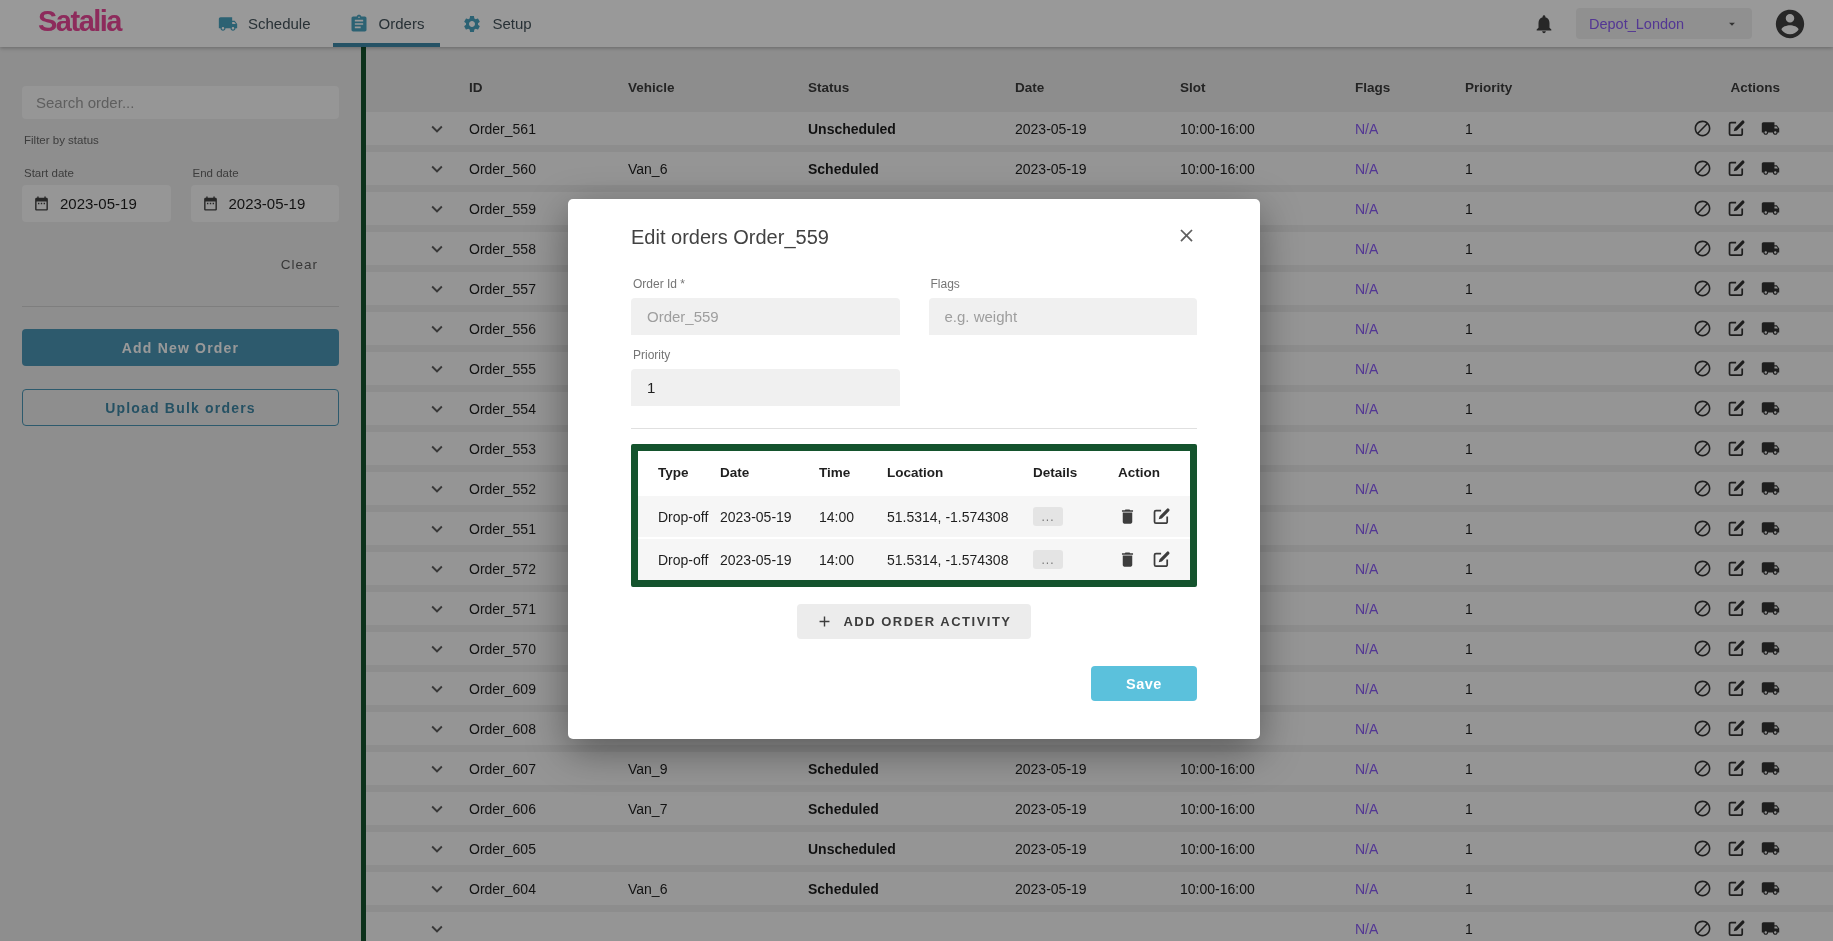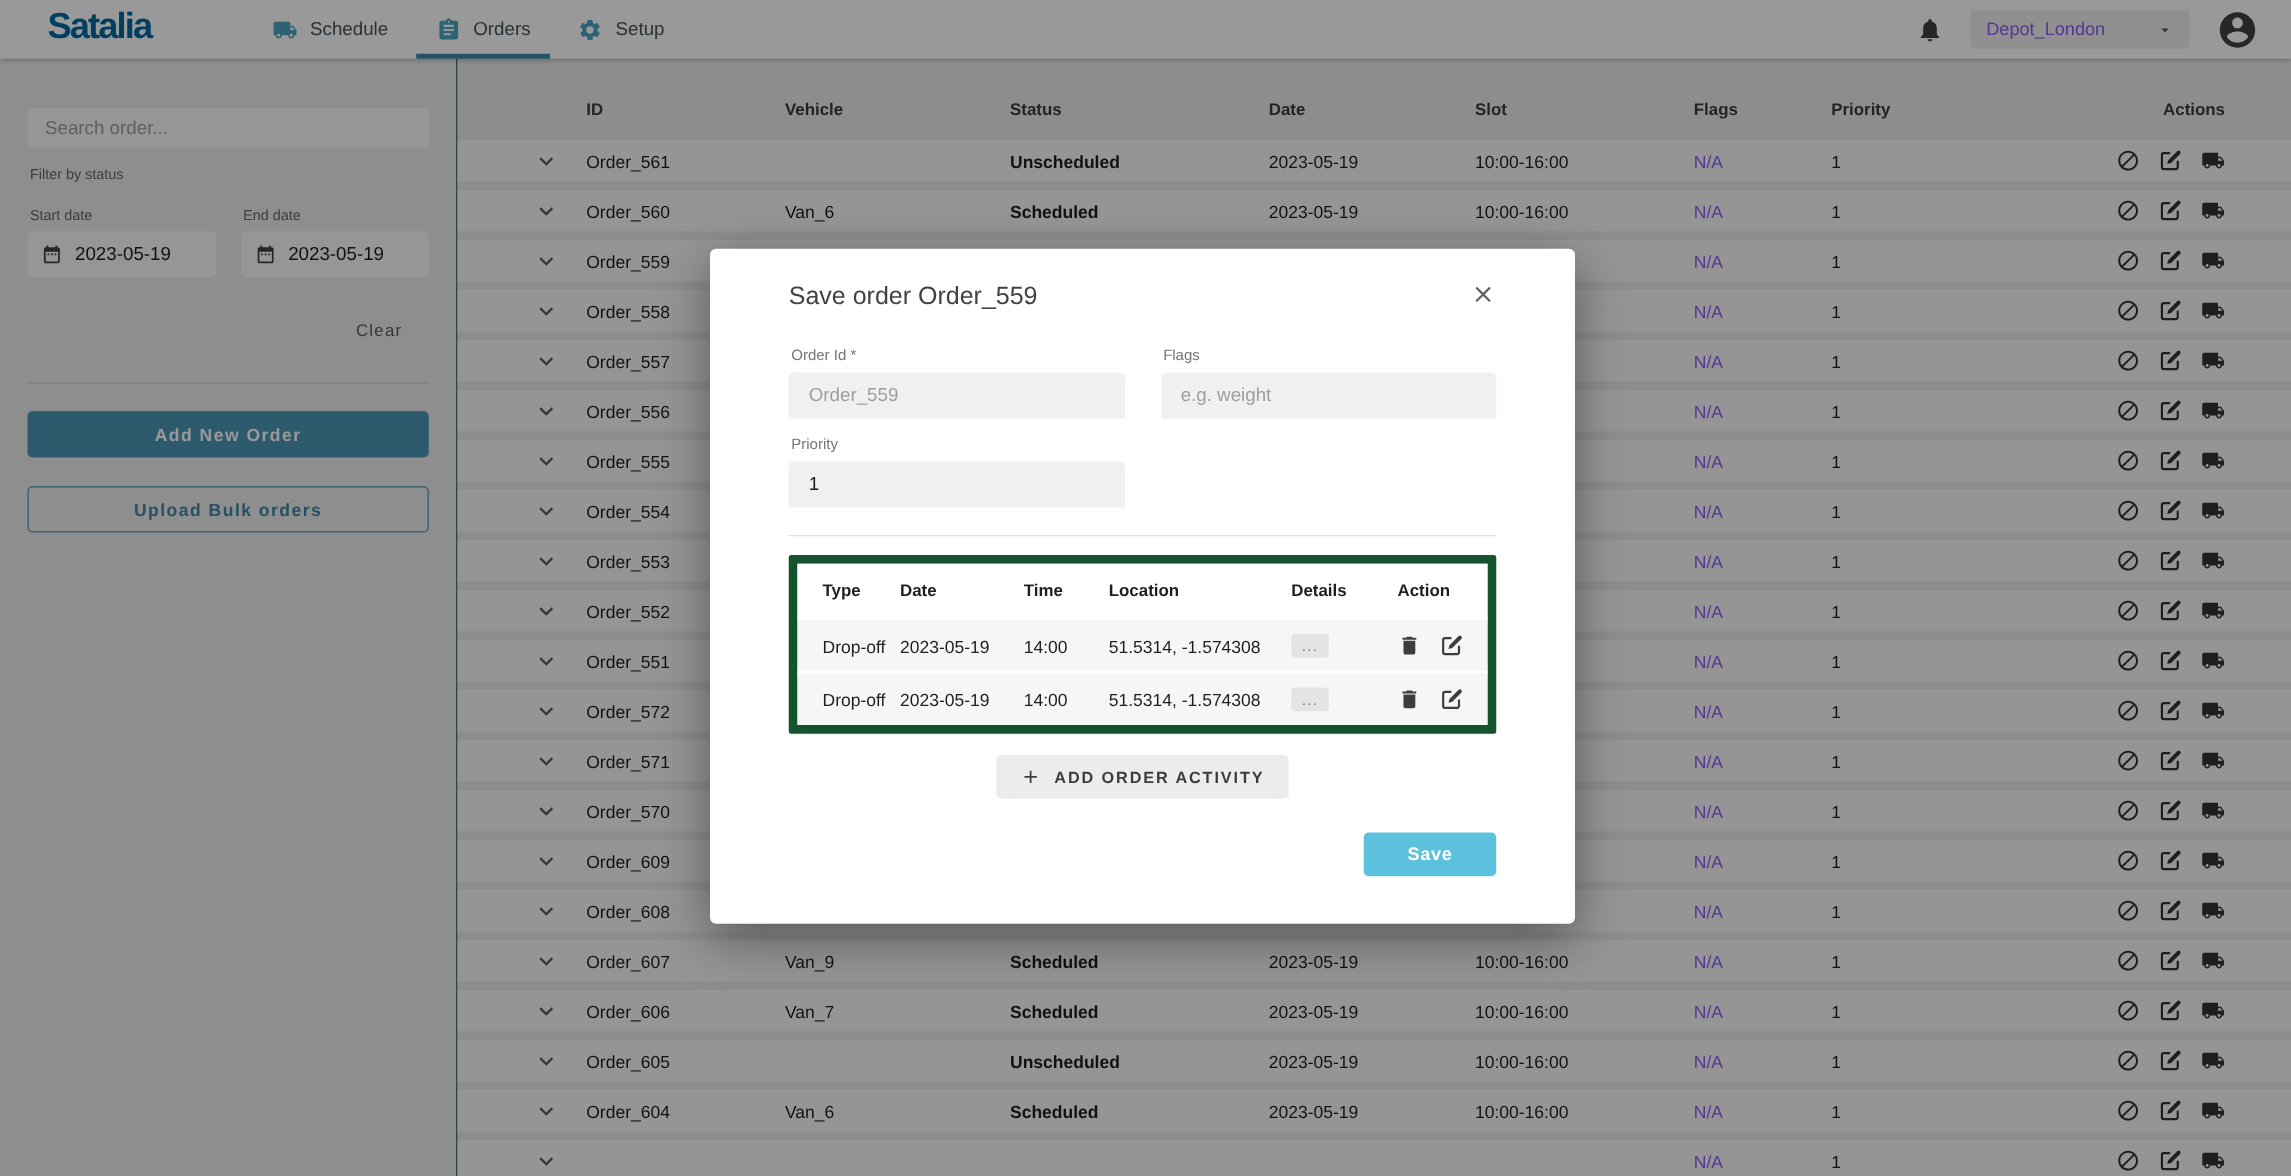--- a/index.html
+++ b/index.html
@@ -12,21 +12,21 @@
   .app { position:absolute; inset:0; }
 
   
   .topbar {
     position:absolute; top:0; left:0; right:0; height:47px;
     background:#ffffff; display:flex; align-items:stretch;
     box-shadow:0 1px 4px rgba(0,0,0,.28); z-index:2;
   }
   .logo {
     align-self:center; font-size:29px; font-weight:bold;
-    letter-spacing:-1.5px; color:#0369a1; margin:0 78px 4px 38px;
+    letter-spacing:-1.5px; color:#ec4899; margin:0 78px 4px 38px;
   }
   .nav { display:flex; align-items:stretch; }
   .nav-item {
     display:flex; align-items:center; gap:10px; padding:0 19px;
     font-size:15px; color:#43525a; position:relative; cursor:pointer;
   }
   .nav-item svg { width:20px; height:20px; color:#4aa3c0; }
   .nav-item.active::after {
     content:""; position:absolute; left:3px; right:3px; bottom:0;
     height:4px; background:#3e89a8;
@@ -43,21 +43,21 @@
   }
   .depot-select svg { width:14px; height:14px; color:#555; }
   .avatar { width:34px; height:34px; color:#424242; }
 
   
   .layout { position:absolute; top:47px; left:0; right:0; bottom:0; display:flex; }
 
   
   .sidebar {
     width:366px; flex:0 0 366px; background:#ededed;
-    border-right:1px solid #14532d; padding:39px 22px 0;
+    border-right:5px solid #14532d; padding:39px 22px 0;
   }
   .search-input {
     width:100%; height:33px; background:#fafafa; border:none; outline:none;
     border-radius:4px; padding:0 14px; font-size:15px; color:#212121;
   }
   .search-input::placeholder { color:#9e9e9e; }
   .field-label { font-size:11.5px; color:#666; margin:15px 2px 6px; }
   .select-box {
     height:39px; background:#fafafa; border-radius:4px; display:flex;
     align-items:center; justify-content:space-between; padding:0 14px;
@@ -854,21 +854,21 @@
           </div>
         </div>
 
     </main>
   </div>
 
   <div class="backdrop"></div>
 
   <div class="modal">
     <div class="modal-head">
-      <div class="modal-title">Save order Order_559</div>
+      <div class="modal-title">Edit orders Order_559</div>
       <button class="modal-close">
         <svg>
             <use href="#i-close"></use>
           </svg>
       </button>
     </div>
 
     <div class="fields">
       <div class="field">
         <div class="field-label-sm">Order Id *</div>

